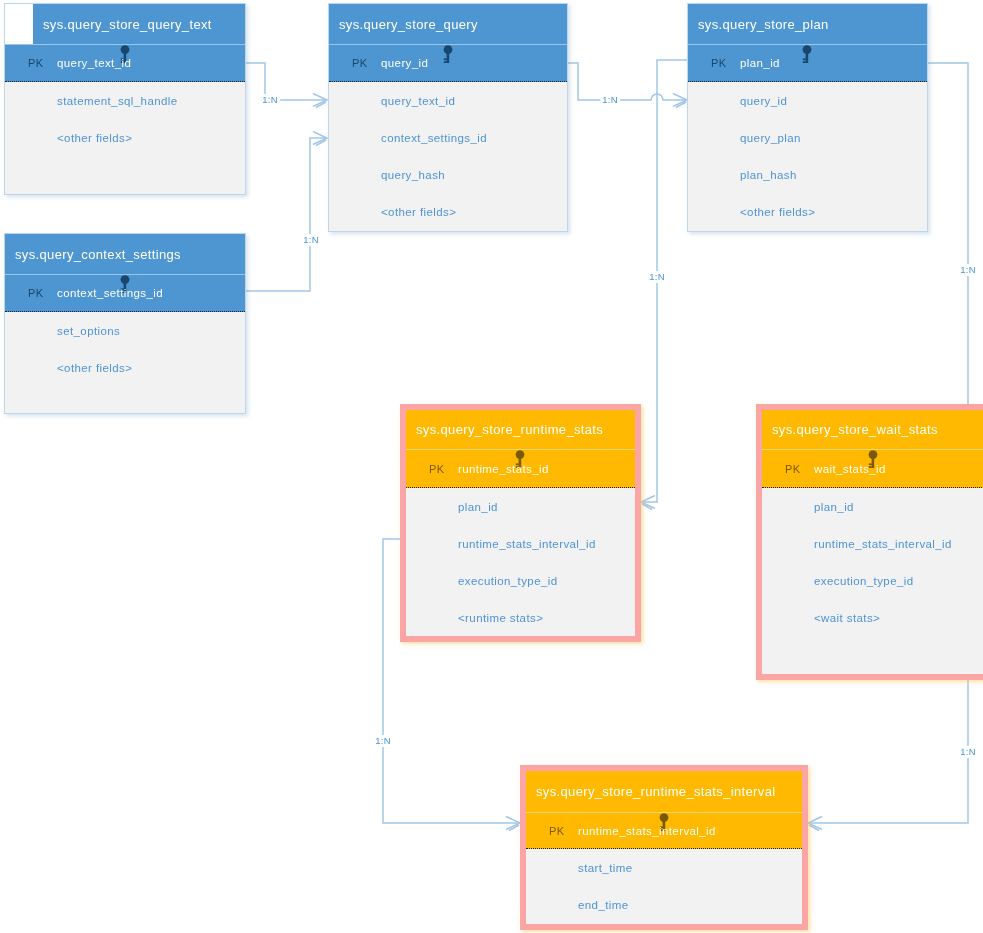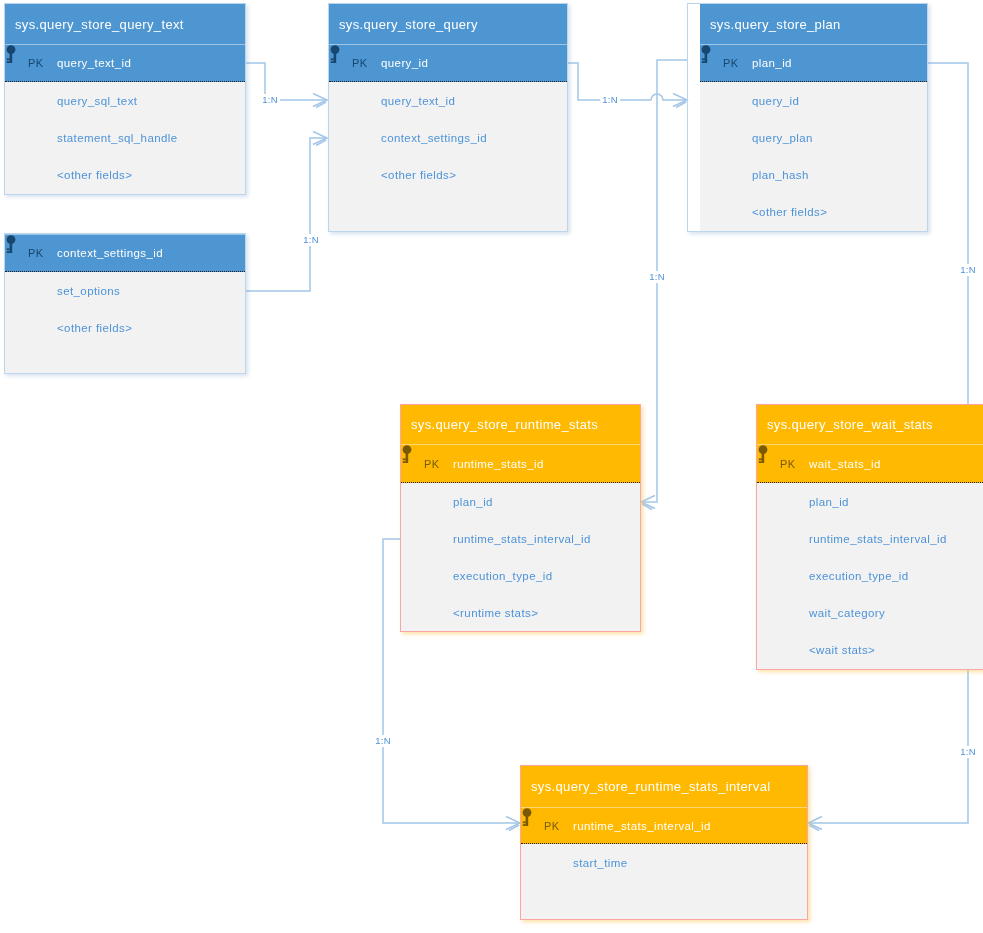--- a/index.html
+++ b/index.html
@@ -24,37 +24,38 @@
     padding-left:10px;
     color:#ffffff;
     font-size:13px;
     letter-spacing:0.35px;
     white-space:nowrap;
   }
   .etable .pkrow {
     position:relative;
     border-top:1px solid rgba(255,255,255,0.45);
     border-bottom:1px dotted #1f1f1f;
+    text-align:center;
   }
   .etable .pkrow .pklabel { position:absolute; left:23px; top:50%; transform:translateY(-50%); font-size:11px; }
   .etable .pkrow .pkfield { position:absolute; left:52px; top:50%; transform:translateY(-50%); color:#ffffff; white-space:nowrap; }
   .etable .tbody { width:100%; }
   .etable .frow {
     display:flex; align-items:center;
     padding-left:52px;
     color:#4d93d8;
     white-space:nowrap;
   }
 
   .t-blue { border:1px solid #bdd6ec; box-shadow:2px 2px 4px rgba(120,155,195,0.30); }
   .t-blue .hdr, .t-blue .pkrow { background:#4e96d2; }
   .t-blue .pklabel { color:#17466e; }
   .t-blue .tbody { background:#f2f2f2; }
 
-  .t-orange { border:1px solid #fca5a5; box-shadow:2px 2px 4px rgba(250,200,90,0.55); }
+  .t-orange { border:6px solid #fca5a5; box-shadow:2px 2px 4px rgba(250,200,90,0.55); }
   .t-orange .hdr, .t-orange .pkrow { background:#ffb900; }
   .t-orange .pklabel { color:#7a5a00; }
   .t-orange .tbody { background:#f2f2f2; }
 
   
   #wires { position:absolute; left:0; top:0; width:983px; height:933px; pointer-events:none; }
   .card-label {
     position:absolute;
     transform:translate(-50%,-50%);
     background:#ffffff;
@@ -101,69 +102,70 @@
         <path d="M506,816.5 L520,823 L506,829.5" fill="none" stroke="#a3c6e8" stroke-width="1.5"></path>
         <path d="M509,830.5 L519,825" fill="none" stroke="#a3c6e8" stroke-width="1.5"></path>
       </g>
       <g>
         <path d="M951,539 L968,539 L968,823 L808,823" fill="none" stroke="#a3c6e8" stroke-width="1.5"></path>
         <path d="M822,816.5 L808,823 L822,829.5" fill="none" stroke="#a3c6e8" stroke-width="1.5"></path>
         <path d="M819,830.5 L809,825" fill="none" stroke="#a3c6e8" stroke-width="1.5"></path>
       </g>
     </svg>
 <div class="etable t-blue" style="left: 4px; top: 3px; width: 242px;">
-      <div class="hdr" style="height: 40px;">sys.query_store_query_text</div>
+      <div class="hdr" style="height: 40px; margin-left: 28px;">sys.query_store_query_text</div>
       <div class="pkrow" style="height: 38px;"><svg width="13" height="20" viewBox="0 0 13 20">
           <g>
             <circle cx="6" cy="4.6" r="4.4" fill="#17466e"></circle>
             <rect x="4.6" y="8" width="2.6" height="10" fill="#17466e"></rect>
             <rect x="1.8" y="13.4" width="3" height="1.8" fill="#17466e"></rect>
             <rect x="1.8" y="16.2" width="3" height="1.8" fill="#17466e"></rect>
           </g>
         </svg><span class="pklabel">PK</span><span class="pkfield">query_text_id</span></div>
       <div class="tbody" style="height: 111.99px;">
-        <div class="frow" style="height: 37.33px;">query_sql_text</div>
         <div class="frow" style="height: 37.33px;">statement_sql_handle</div>
         <div class="frow" style="height: 37.33px;">&lt;other fields&gt;</div>
       </div>
     </div>
     <div class="etable t-blue" style="left: 328px; top: 3px; width: 240px;">
       <div class="hdr" style="height: 40px;">sys.query_store_query</div>
       <div class="pkrow" style="height: 38px;"><svg width="13" height="20" viewBox="0 0 13 20">
           <g>
             <circle cx="6" cy="4.6" r="4.4" fill="#17466e"></circle>
             <rect x="4.6" y="8" width="2.6" height="10" fill="#17466e"></rect>
             <rect x="1.8" y="13.4" width="3" height="1.8" fill="#17466e"></rect>
             <rect x="1.8" y="16.2" width="3" height="1.8" fill="#17466e"></rect>
           </g>
         </svg><span class="pklabel">PK</span><span class="pkfield">query_id</span></div>
       <div class="tbody" style="height: 149px;">
         <div class="frow" style="height: 37.25px;">query_text_id</div>
         <div class="frow" style="height: 37.25px;">context_settings_id</div>
+        <div class="frow" style="height: 37.25px;">query_hash</div>
         <div class="frow" style="height: 37.25px;">&lt;other fields&gt;</div>
       </div>
     </div>
-    <div class="etable t-blue" style="left: 687px; top: 3px; width: 241px; padding-left: 12px;">
+    <div class="etable t-blue" style="left: 687px; top: 3px; width: 241px;">
       <div class="hdr" style="height: 40px;">sys.query_store_plan</div>
       <div class="pkrow" style="height: 38px;"><svg width="13" height="20" viewBox="0 0 13 20">
           <g>
             <circle cx="6" cy="4.6" r="4.4" fill="#17466e"></circle>
             <rect x="4.6" y="8" width="2.6" height="10" fill="#17466e"></rect>
             <rect x="1.8" y="13.4" width="3" height="1.8" fill="#17466e"></rect>
             <rect x="1.8" y="16.2" width="3" height="1.8" fill="#17466e"></rect>
           </g>
         </svg><span class="pklabel">PK</span><span class="pkfield">plan_id</span></div>
       <div class="tbody" style="height: 149px;">
         <div class="frow" style="height: 37.25px;">query_id</div>
         <div class="frow" style="height: 37.25px;">query_plan</div>
         <div class="frow" style="height: 37.25px;">plan_hash</div>
         <div class="frow" style="height: 37.25px;">&lt;other fields&gt;</div>
       </div>
     </div>
     <div class="etable t-blue" style="left: 4px; top: 233px; width: 242px;">
+      <div class="hdr" style="height: 40px;">sys.query_context_settings</div>
       <div class="pkrow" style="height: 38px;"><svg width="13" height="20" viewBox="0 0 13 20">
           <g>
             <circle cx="6" cy="4.6" r="4.4" fill="#17466e"></circle>
             <rect x="4.6" y="8" width="2.6" height="10" fill="#17466e"></rect>
             <rect x="1.8" y="13.4" width="3" height="1.8" fill="#17466e"></rect>
             <rect x="1.8" y="16.2" width="3" height="1.8" fill="#17466e"></rect>
           </g>
         </svg><span class="pklabel">PK</span><span class="pkfield">context_settings_id</span></div>
       <div class="tbody" style="height: 101px;">
         <div class="frow" style="height: 37.33px;">set_options</div>
@@ -194,36 +196,36 @@
             <circle cx="6" cy="4.6" r="4.4" fill="#7a5a00"></circle>
             <rect x="4.6" y="8" width="2.6" height="10" fill="#7a5a00"></rect>
             <rect x="1.8" y="13.4" width="3" height="1.8" fill="#7a5a00"></rect>
             <rect x="1.8" y="16.2" width="3" height="1.8" fill="#7a5a00"></rect>
           </g>
         </svg><span class="pklabel">PK</span><span class="pkfield">wait_stats_id</span></div>
       <div class="tbody" style="height: 186px;">
         <div class="frow" style="height: 37.2px;">plan_id</div>
         <div class="frow" style="height: 37.2px;">runtime_stats_interval_id</div>
         <div class="frow" style="height: 37.2px;">execution_type_id</div>
-        <div class="frow" style="height: 37.2px;">wait_category</div>
         <div class="frow" style="height: 37.2px;">&lt;wait stats&gt;</div>
       </div>
     </div>
     <div class="etable t-orange" style="left: 520px; top: 765px; width: 288px;">
       <div class="hdr" style="height: 41px;">sys.query_store_runtime_stats_interval</div>
       <div class="pkrow" style="height: 37px;"><svg width="13" height="20" viewBox="0 0 13 20">
           <g>
             <circle cx="6" cy="4.6" r="4.4" fill="#7a5a00"></circle>
             <rect x="4.6" y="8" width="2.6" height="10" fill="#7a5a00"></rect>
             <rect x="1.8" y="13.4" width="3" height="1.8" fill="#7a5a00"></rect>
             <rect x="1.8" y="16.2" width="3" height="1.8" fill="#7a5a00"></rect>
           </g>
         </svg><span class="pklabel">PK</span><span class="pkfield">runtime_stats_interval_id</span></div>
       <div class="tbody" style="height: 75px;">
         <div class="frow" style="height: 37.5px;">start_time</div>
+        <div class="frow" style="height: 37.5px;">end_time</div>
       </div>
     </div>
     <div class="card-label" style="left: 270px; top: 100px;">1:N</div>
     <div class="card-label" style="left: 311px; top: 240px;">1:N</div>
     <div class="card-label" style="left: 610px; top: 100px;">1:N</div>
     <div class="card-label" style="left: 657px; top: 277px;">1:N</div>
     <div class="card-label" style="left: 968px; top: 270px;">1:N</div>
     <div class="card-label" style="left: 383px; top: 741px;">1:N</div>
     <div class="card-label" style="left: 968px; top: 752px;">1:N</div>
   </div>

